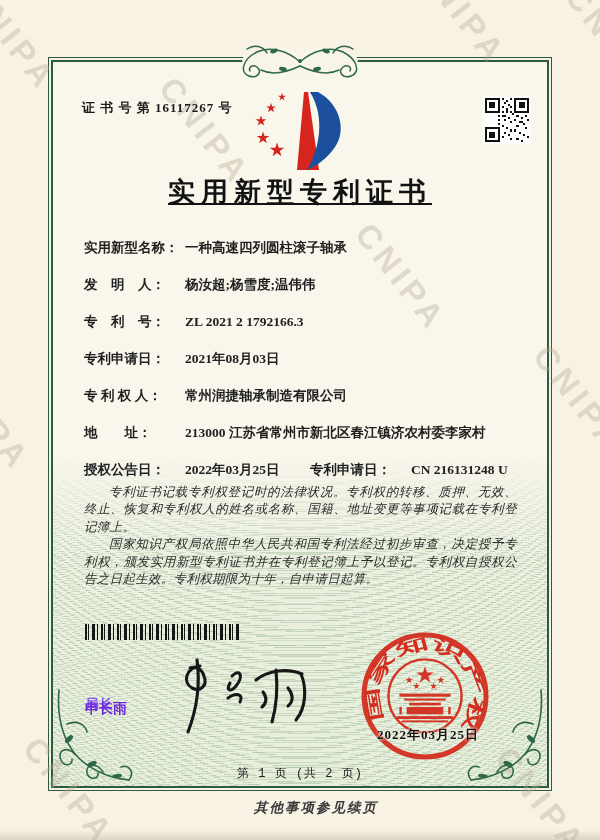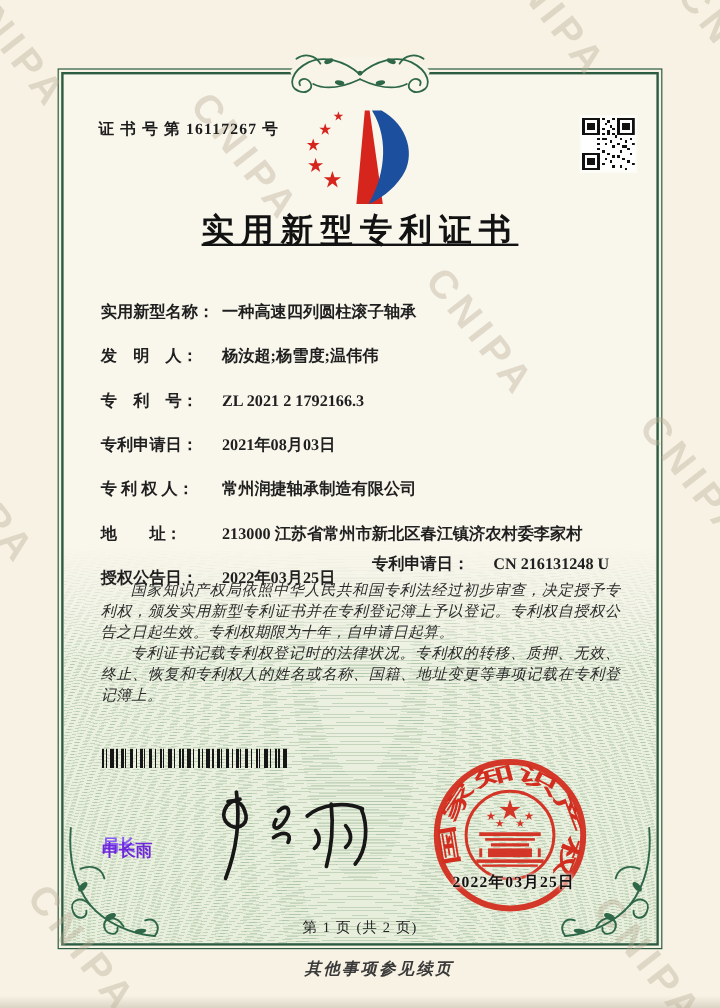--- a/index.html
+++ b/index.html
@@ -32,21 +32,21 @@
 
   .cert-no{position:absolute;left:82px;top:99px;font-size:13px;font-weight:600;
            letter-spacing:1px;color:#1d1d1d;}
   .qr{position:absolute;left:483px;top:96px;width:48px;height:48px;background:#fdfdf8;padding:2px;box-sizing:border-box;}
   .logo{position:absolute;left:252px;top:90px;width:96px;height:84px;}
   .title{position:absolute;left:0;top:174px;width:100%;text-align:center;
          font-size:27px;font-weight:700;letter-spacing:6px;color:#121212;text-decoration:underline;}
 
   .fields{position:absolute;left:84px;top:240px;width:432px;font-size:13.5px;font-weight:600;color:#1f1f1f;}
   .row{position:relative;height:37px;line-height:16px;}
-  .lab{display:inline-block;min-width:101px;margin-top:12px;}
+  .lab{display:inline-block;min-width:101px;}
   .lab2{position:absolute;left:226px;top:0;}
   .val2{position:absolute;left:327px;top:0;}
 
   .paras{position:absolute;left:84px;top:484px;width:433px;font-size:12.5px;line-height:17.4px;
          font-style:italic;color:#2b2b2b;text-align:justify;}
   .paras p{margin:0;text-indent:2em;letter-spacing:0.3px;}
 
   .barcode{position:absolute;left:85px;top:624px;width:155px;height:16px;
     background:repeating-linear-gradient(90deg,#161616 0 2px,transparent 2px 3px,
       #161616 3px 4px,transparent 4px 7px,#161616 7px 10px,transparent 10px 12px,
@@ -55,21 +55,21 @@
   .signer-title{position:absolute;left:85px;top:696px;font-size:14px;font-weight:700;color:#8b5cf6;}
   .signer-name{position:absolute;left:85px;top:700px;font-size:14px;font-weight:700;color:#6d28d9;}
   .signature{position:absolute;left:170px;top:656px;width:145px;height:80px;}
 
   .seal{position:absolute;left:355px;top:626px;width:140px;height:140px;}
   .seal-date{position:absolute;left:360px;top:726px;width:136px;text-align:center;
      font-size:13px;font-weight:700;color:#121212;letter-spacing:1px;
      text-shadow:0 0 3px #efece0,0 0 3px #efece0;}
 
   .page-no{position:absolute;left:48px;top:765px;width:504px;text-align:center;
-     font-size:12px;color:#222;letter-spacing:1px;}
+     font-size:12px;color:#222;letter-spacing:1px;font-family:Liberation Mono, monospace;}
   .continuation{position:absolute;left:0;top:799px;width:100%;text-align:center;
      font-size:13.5px;font-style:italic;font-weight:600;color:#3a3a3a;letter-spacing:2px;margin-left:16px;}
   .edge-shadow{position:absolute;left:0;bottom:0;width:100%;height:10px;
      background:linear-gradient(180deg,rgba(0,0,0,0),rgba(90,80,60,0.18));}
 </style>
 </head>
 <body>
 
 <div class="page">
 
@@ -221,22 +221,22 @@
         <span class="lab">地　　址：</span><span class="val">213000 江苏省常州市新北区春江镇济农村委李家村</span>
       </div>
       <div class="row">
         <span class="lab">授权公告日：</span><span class="val">2022年03月25日</span>
         <span class="lab2">专利申请日：</span>
         <span class="val2">CN 216131248 U</span>
       </div>
     </div>
 
     <div class="paras">
+      <p>专利证书记载专利权登记时的法律状况。专利权的转移、质押、无效、终止、恢复和专利权人的姓名或名称、国籍、地址变更等事项记载在专利登记簿上。</p>
       <p>国家知识产权局依照中华人民共和国专利法经过初步审查，决定授予专利权，颁发实用新型专利证书并在专利登记簿上予以登记。专利权自授权公告之日起生效。专利权期限为十年，自申请日起算。</p>
-      <p>专利证书记载专利权登记时的法律状况。专利权的转移、质押、无效、终止、恢复和专利权人的姓名或名称、国籍、地址变更等事项记载在专利登记簿上。</p>
     </div>
 
     <div class="barcode"></div>
 
     <div class="signer-title">局长</div>
     <div class="signer-name">申长雨</div>
     <svg class="signature" viewBox="0 0 145 80">
       <g stroke="#171717" stroke-width="3.1" fill="none" stroke-linecap="round" stroke-linejoin="round">
         <path d="M30,10 C16,12 12,26 22,32 C30,36 38,30 34,20 C32,13 26,10 20,12"></path>
         <path d="M27,4 C30,26 28,50 18,76"></path>

